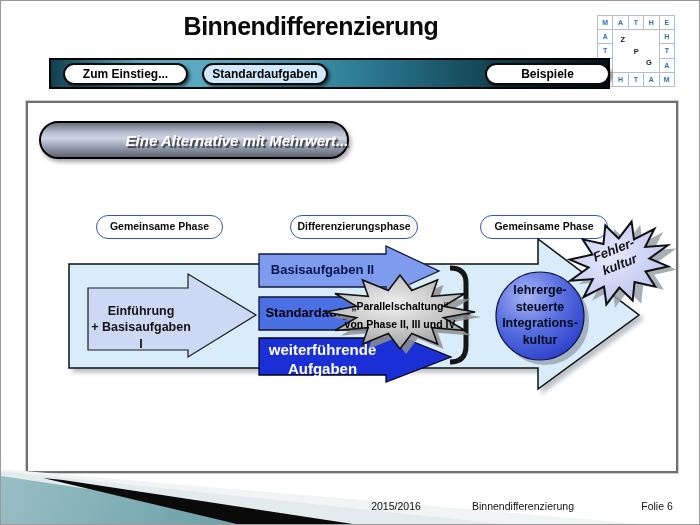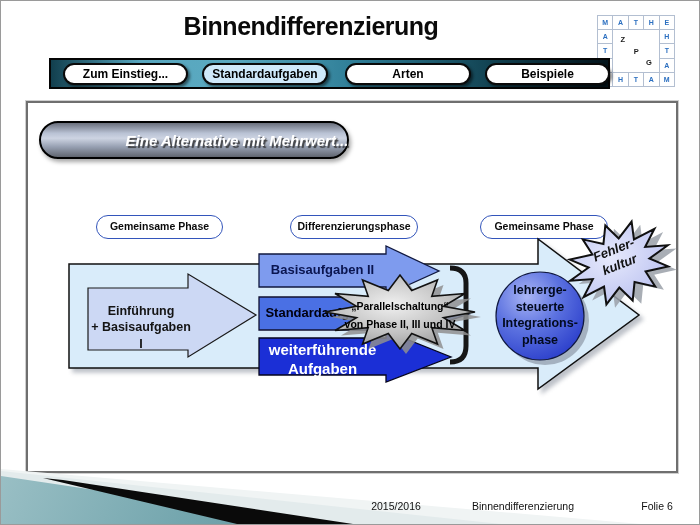--- a/index.html
+++ b/index.html
@@ -123,21 +123,20 @@
     <div class="cell c-r5c1">E</div>
     <div class="cell c-r5c2">H</div>
     <div class="cell c-r5c3">T</div>
     <div class="cell c-r5c4">A</div>
     <div class="cell c-r5c5">M</div>
   </div>
 
   <div class="nav">
     <button class="nav-btn nb1">Zum Einstieg...</button>
     <button class="nav-btn nb2 active">Standardaufgaben</button>
-    <button class="nav-btn nb3">Arten</button>
     <button class="nav-btn nb4">Beispiele</button>
   </div>
 
   <div class="content-box"></div>
 
   <div class="banner">
     <span class="banner-text">Eine Alternative mit Mehrwert...</span>
   </div>
 
   <div class="phase-pill pp1">Gemeinsame Phase</div>
@@ -186,21 +185,21 @@
 
     <polygon transform="rotate(-20 618 262) translate(7,6)" points="670,262 648.1,268.2 663,282 640.1,279 644,296.6 626.1,285.2 618,302 609.9,285.2 592,296.6 595.9,279 573,282 587.9,268.2 566,262 587.9,255.8 573,242 595.9,245 592,227.4 609.9,238.8 618,222 626.1,238.8 644,227.4 640.1,245 663,242 648.1,255.8" fill="#9aa0a8" opacity="0.85"></polygon>
     <polygon transform="rotate(-20 618 262)" points="670,262 648.1,268.2 663,282 640.1,279 644,296.6 626.1,285.2 618,302 609.9,285.2 592,296.6 595.9,279 573,282 587.9,268.2 566,262 587.9,255.8 573,242 595.9,245 592,227.4 609.9,238.8 618,222 626.1,238.8 644,227.4 640.1,245 663,242 648.1,255.8" fill="url(#gradFehler)" stroke="#101010" stroke-width="2"></polygon>
   </svg>
 
   <div class="lbl lbl-burst-parallel">„Parallelschaltung“
 von Phase II, III und IV</div>
   <div class="lbl lbl-circle">lehrerge-
 steuerte
 Integrations-
-phase</div>
+kultur</div>
   <div class="lbl lbl-burst-fehler">Fehler-
 kultur</div>
 
   <div class="deco">
     <div class="deco-light2"></div>
     <div class="deco-light"></div>
     <div class="deco-teal"></div>
     <div class="deco-black"></div>
   </div>
 

